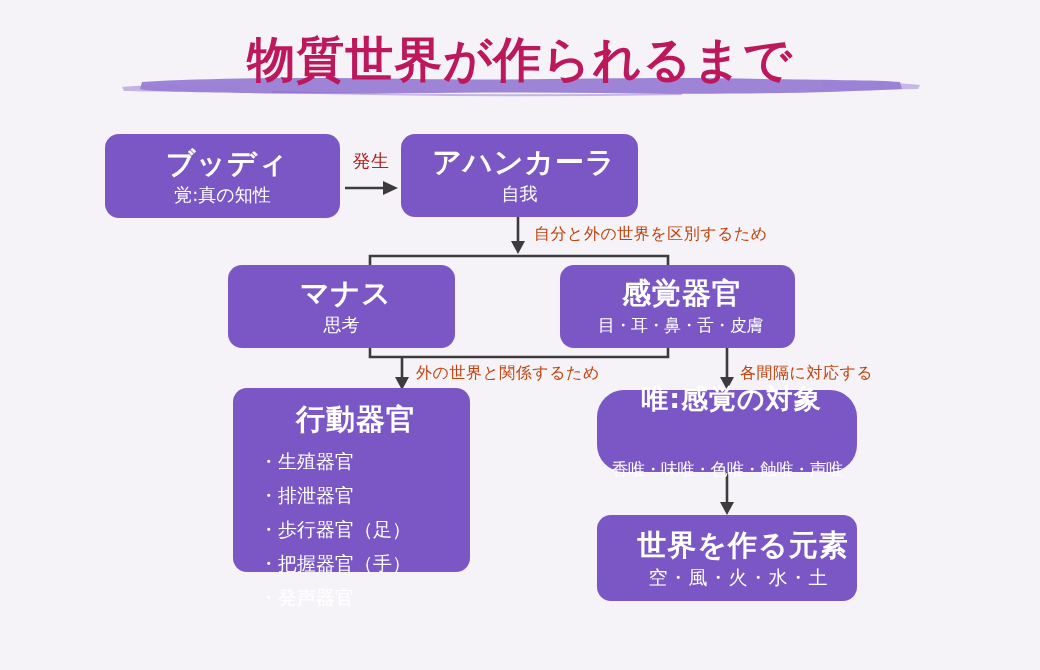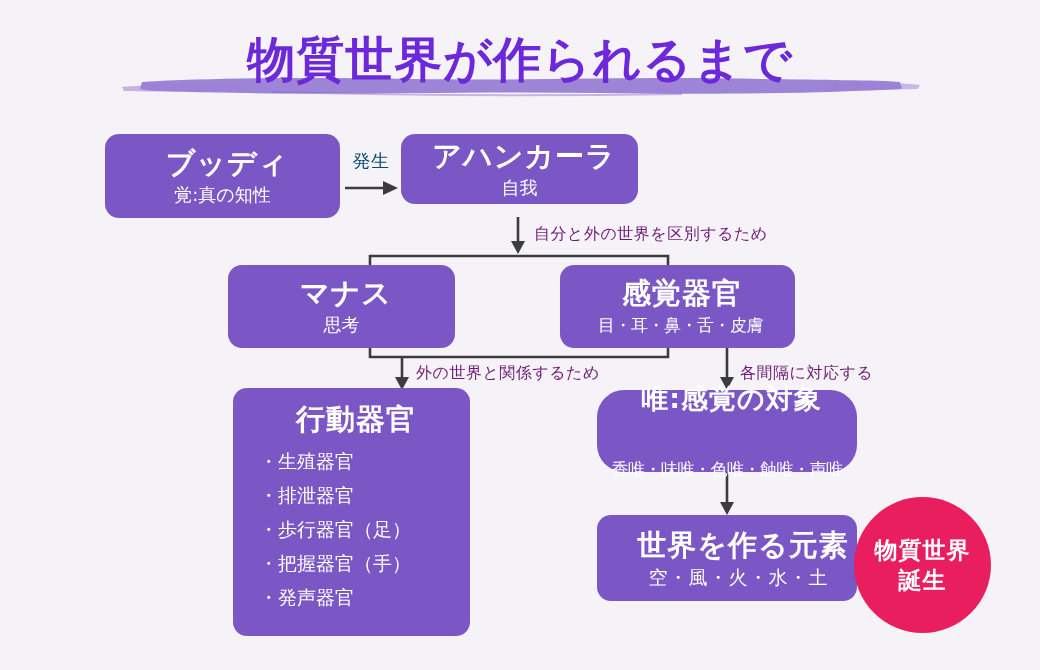--- a/index.html
+++ b/index.html
@@ -8,21 +8,21 @@
     width:1040px;height:670px;
     background:#f5f3f8;
     font-family:"DejaVu Sans",sans-serif;
     overflow:hidden;
   }
   
   .title{
     position:absolute;top:30px;left:0;width:1040px;
     text-align:center;
     font-size:48px;line-height:58px;font-weight:800;
-    color:#6d28d9;letter-spacing:1px;
+    color:#be185d;letter-spacing:1px;
     z-index:3;
   }
   .brush{position:absolute;left:122px;top:70px;z-index:2;}
   
   .connectors{position:absolute;left:0;top:0;z-index:1;}
   .connectors line,.connectors path{stroke:#3c3c3c;stroke-width:2.6;fill:none;}
   .connectors polygon{fill:#3c3c3c;stroke:none;}
   
   .node{
     position:absolute;
@@ -30,25 +30,25 @@
     border-radius:14px;
     color:#ffffff;
     display:flex;flex-direction:column;align-items:center;justify-content:center;
     text-align:center;
     z-index:2;
     box-sizing:border-box;
   }
   .node-title{font-size:29px;font-weight:800;letter-spacing:1px;line-height:34px;margin-left:9px;}
   .node-sub{font-size:18px;font-weight:500;letter-spacing:0px;line-height:24px;margin-top:3px;}
   .n-buddhi{left:105px;top:134px;width:235px;height:84px;}
-  .n-ahankara{left:401px;top:134px;width:237px;height:70px;}
+  .n-ahankara{left:401px;top:134px;width:237px;height:83px;}
   .n-manas{left:228px;top:265px;width:227px;height:83px;}
   .n-senses{left:560px;top:265px;width:235px;height:83px;}
   .n-senses .node-sub{font-size:17px;letter-spacing:-0.5px;margin-left:6px;}
-  .n-action{left:233px;top:388px;width:237px;height:248px;justify-content:flex-start;padding-top:14px;}
+  .n-action{left:233px;top:388px;width:237px;height:184px;justify-content:flex-start;padding-top:14px;}
   .n-action .node-title{margin-bottom:8px;}
   .action-list{
     list-style:none;margin:0;padding:0 0 0 26px;
     align-self:stretch;text-align:left;
     font-size:19px;line-height:34px;font-weight:500;
   }
   .n-tanmatra{left:597px;top:390px;width:260px;height:82px;border-radius:27px;}
   .n-tanmatra .node-title{font-size:27px;}
   .n-tanmatra .node-sub{font-size:17px;letter-spacing:-0.5px;margin-top:41px;}
   .n-elements{left:597px;top:515px;width:260px;height:86px;padding-left:23px;}
@@ -57,23 +57,23 @@
   .birth-circle{
     position:absolute;left:854px;top:497px;width:137px;height:136px;
     background:#e91e5f;border-radius:50%;
     color:#fff;font-size:23px;font-weight:800;line-height:30px;
     display:flex;flex-direction:column;align-items:center;justify-content:center;
     text-align:center;z-index:4;letter-spacing:1px;
   }
   
   .edge-label{
     position:absolute;z-index:2;
-    font-size:16px;color:#701a75;font-weight:500;letter-spacing:0.5px;white-space:nowrap;
+    font-size:16px;color:#c2410c;font-weight:500;letter-spacing:0.5px;white-space:nowrap;
   }
-  .l-hassei{left:344px;top:149px;width:54px;text-align:center;font-size:18px;color:#0c4a6e;}
+  .l-hassei{left:344px;top:149px;width:54px;text-align:center;font-size:18px;color:#b91c1c;}
   .l-distinguish{left:534px;top:224px;}
   .l-relate{left:416px;top:363px;}
   .l-correspond{left:740px;top:363px;}
 </style>
 </head>
 <body>
 
 <div class="canvas">
 
   <svg class="brush" width="800" height="30" viewBox="0 0 800 30">
@@ -142,23 +142,19 @@
   <div class="node n-tanmatra">
     <div class="node-title">唯:感覚の対象</div>
     <div class="node-sub">香唯・味唯・色唯・蝕唯・声唯</div>
   </div>
 
   <div class="node n-elements">
     <div class="node-title">世界を作る元素</div>
     <div class="node-sub">空・風・火・水・土</div>
   </div>
 
-  <div class="birth-circle">
-    <div>物質世界</div>
-    <div>誕生</div>
-  </div>
 
   <div class="edge-label l-hassei">発生</div>
   <div class="edge-label l-distinguish">自分と外の世界を区別するため</div>
   <div class="edge-label l-relate">外の世界と関係するため</div>
   <div class="edge-label l-correspond">各間隔に対応する</div>
 
 </div>
 
 </body></html>

